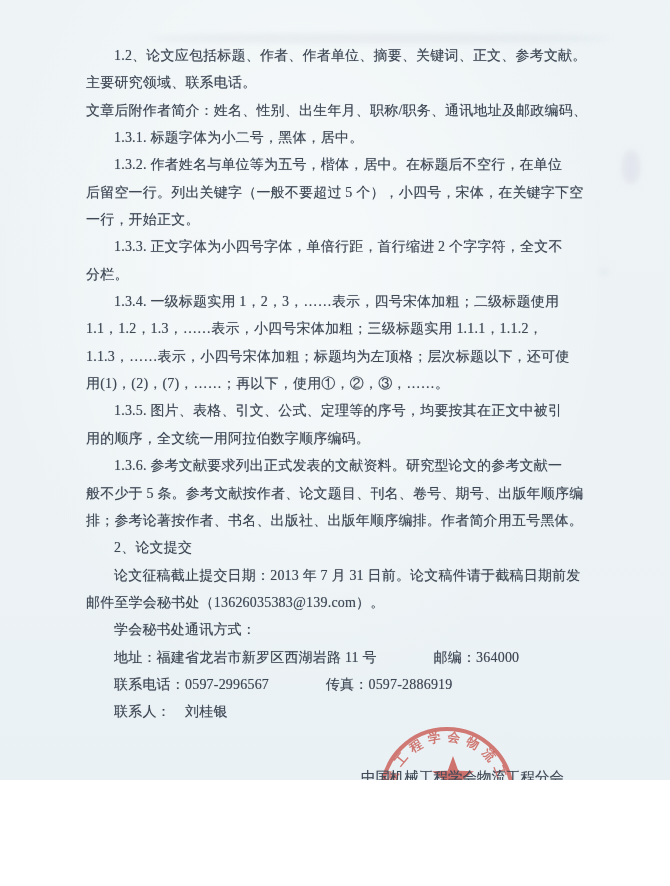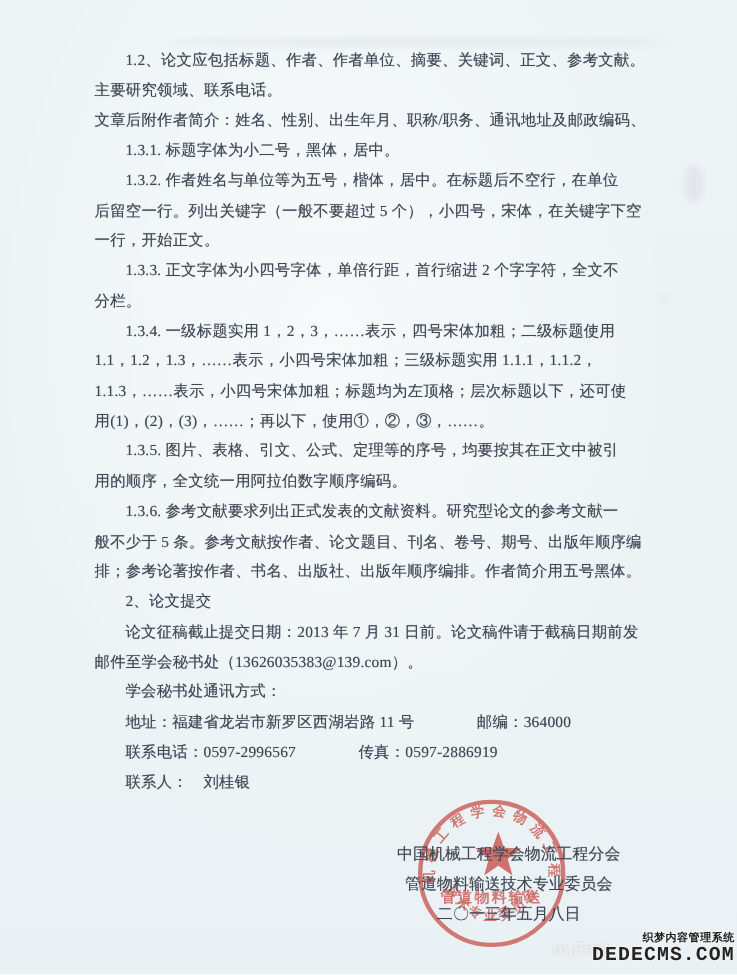--- a/index.html
+++ b/index.html
@@ -3,21 +3,21 @@
 <meta charset="utf-8">
 <style>
   html, body {
     margin: 0; padding: 0;
     width: 670px; height: 886px;
     overflow: hidden;
     font-family: "Liberation Serif", "DejaVu Serif", serif;
   }
   .page {
     position: relative;
-    width: 670px; height: 886px;
+    width: 670px; height: 780px;
     background:
       radial-gradient(ellipse at 45% 35%, rgba(255,255,255,0.55) 0%, rgba(255,255,255,0) 60%),
       linear-gradient(180deg, #eef4f6 0%, #edf3f5 55%, #eaf1f4 100%);
     overflow: hidden;
   }
   
   .smudge {
     position: absolute;
     background: rgba(140,152,165,0.10);
     filter: blur(3px);
@@ -120,21 +120,21 @@
       <div class="line">文章后附作者简介：姓名、性别、出生年月、职称/职务、通讯地址及邮政编码、</div>
       <div class="line indent">1.3.1. 标题字体为小二号，黑体，居中。</div>
       <div class="line indent">1.3.2. 作者姓名与单位等为五号，楷体，居中。在标题后不空行，在单位</div>
       <div class="line">后留空一行。列出关键字（一般不要超过 5 个），小四号，宋体，在关键字下空</div>
       <div class="line">一行，开始正文。</div>
       <div class="line indent">1.3.3. 正文字体为小四号字体，单倍行距，首行缩进 2 个字字符，全文不</div>
       <div class="line">分栏。</div>
       <div class="line indent">1.3.4. 一级标题实用 1，2，3，……表示，四号宋体加粗；二级标题使用</div>
       <div class="line">1.1，1.2，1.3，……表示，小四号宋体加粗；三级标题实用 1.1.1，1.1.2，</div>
       <div class="line">1.1.3，……表示，小四号宋体加粗；标题均为左顶格；层次标题以下，还可使</div>
-      <div class="line">用(1)，(2)，(3)，……；再以下，使用①，②，③，……。</div>
+      <div class="line">用(1)，(2)，(7)，……；再以下，使用①，②，③，……。</div>
       <div class="line indent">1.3.5. 图片、表格、引文、公式、定理等的序号，均要按其在正文中被引</div>
       <div class="line">用的顺序，全文统一用阿拉伯数字顺序编码。</div>
       <div class="line indent">1.3.6. 参考文献要求列出正式发表的文献资料。研究型论文的参考文献一</div>
       <div class="line">般不少于 5 条。参考文献按作者、论文题目、刊名、卷号、期号、出版年顺序编</div>
       <div class="line">排；参考论著按作者、书名、出版社、出版年顺序编排。作者简介用五号黑体。</div>
       <div class="line indent">2、论文提交</div>
       <div class="line indent">论文征稿截止提交日期：2013 年 7 月 31 日前。论文稿件请于截稿日期前发</div>
       <div class="line">邮件至学会秘书处（13626035383@139.com）。</div>
       <div class="line indent">学会秘书处通讯方式：</div>
       <div class="line indent">地址：福建省龙岩市新罗区西湖岩路 11 号　　　　邮编：364000</div>

